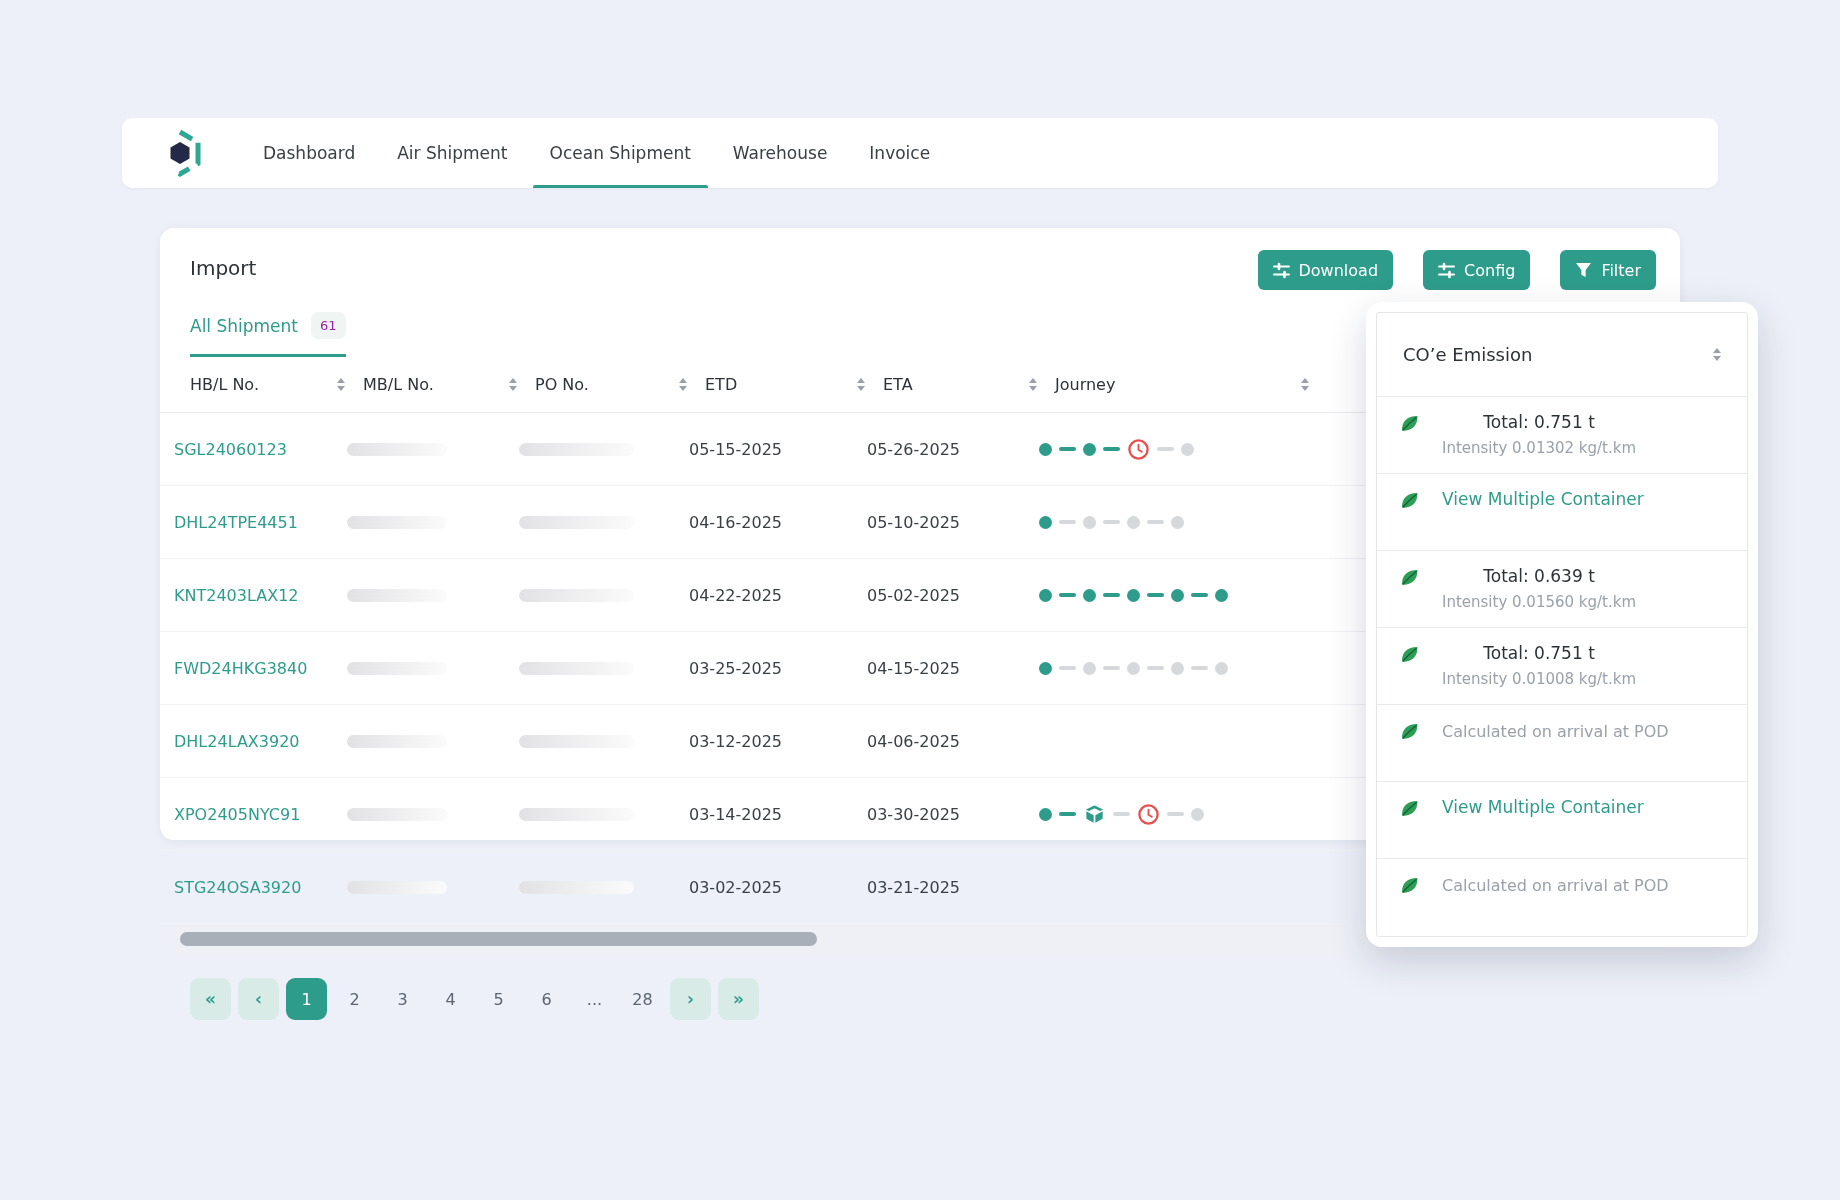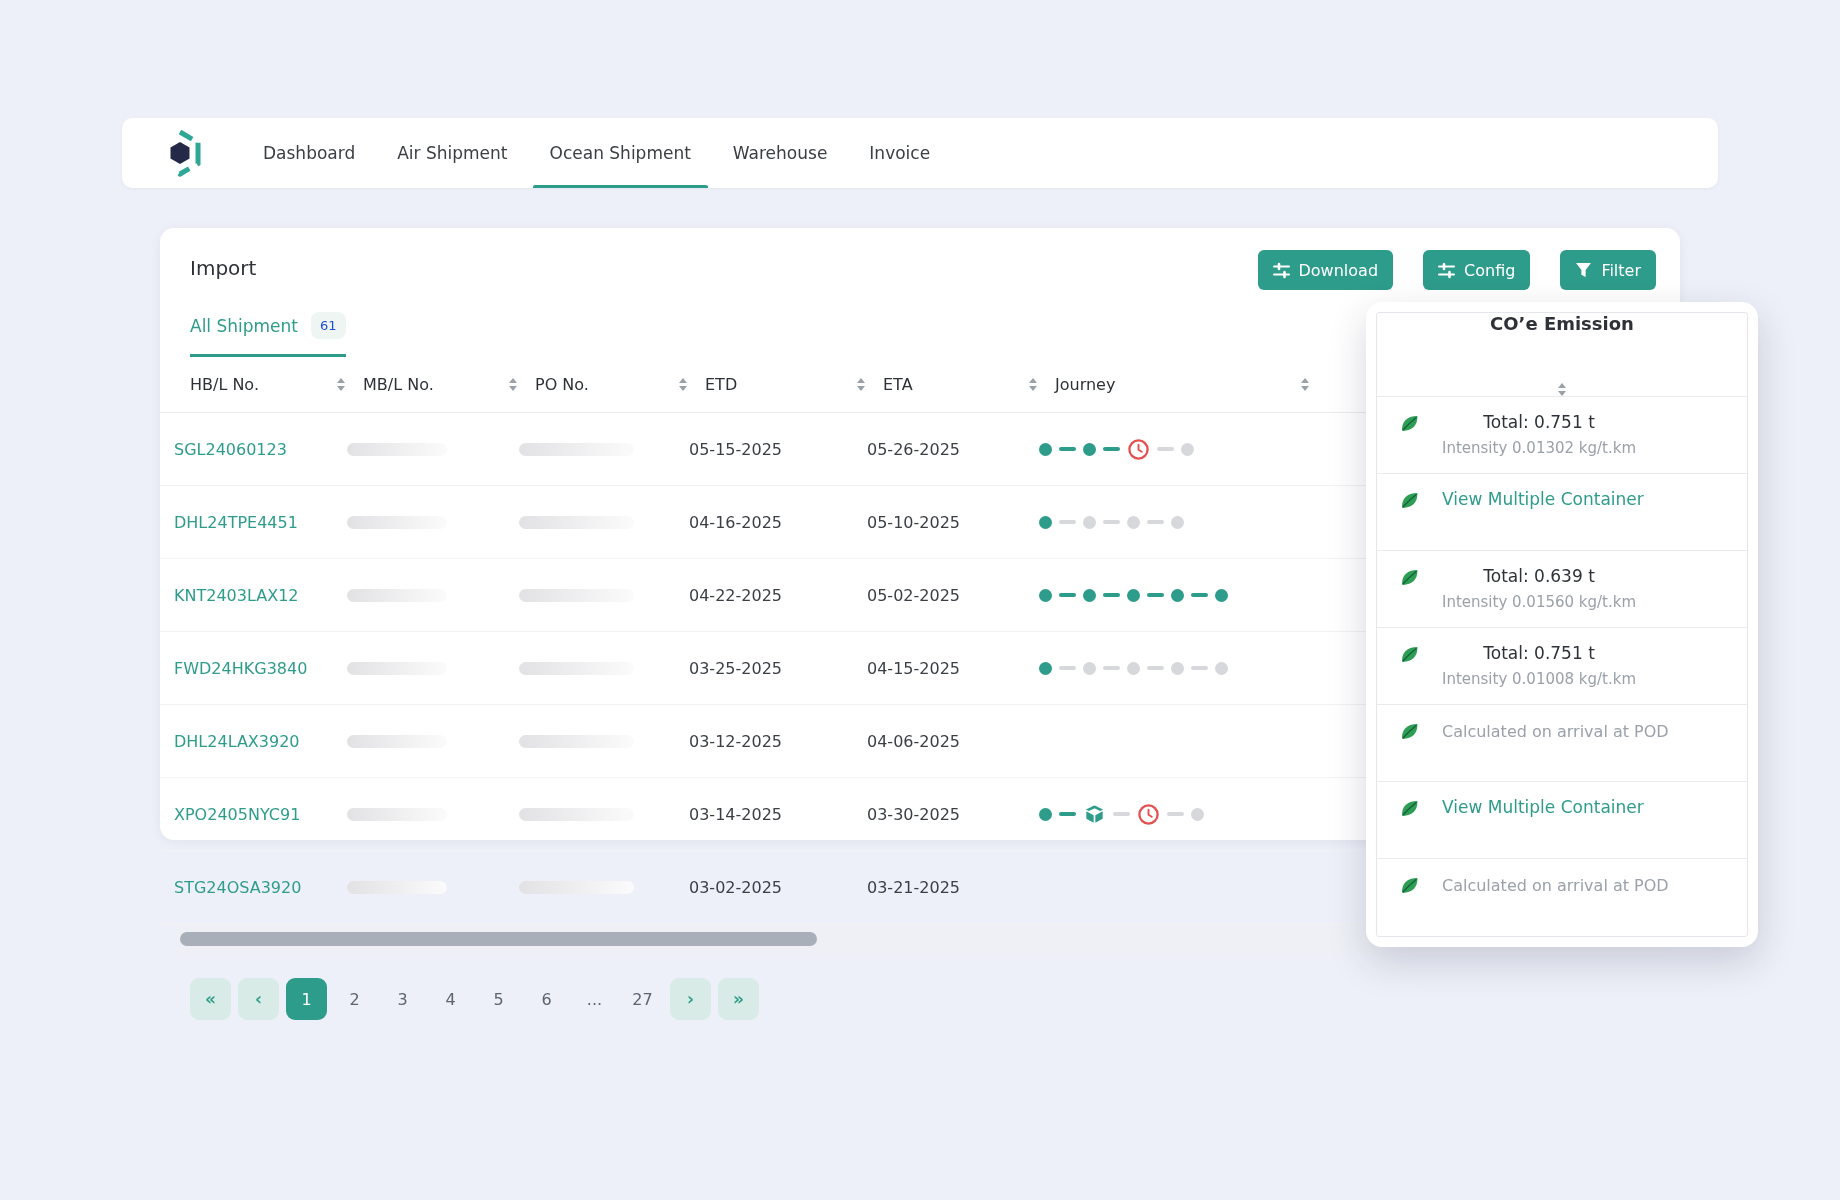--- a/index.html
+++ b/index.html
@@ -47,21 +47,21 @@
   }
   .btn svg { width:17px; height:17px; }
 
   .tabs { margin-top:32px; padding:0 30px; }
   .tab {
     display:inline-flex; align-items:center; gap:13px;
     padding-bottom:15px; border-bottom:3px solid var(--accent);
     color:var(--accent); font-size:17px; font-weight:500; cursor:pointer;
   }
   .tab-badge {
-    background:#eff5f3; color:#1d4ed8; border-radius:8px;
+    background:#eff5f3; color:#a21caf; border-radius:8px;
     font-size:13px; padding:6px 9px; font-weight:400;
   }
 
   
   .thead {
     display:flex; align-items:center; height:56px; padding:0 30px;
     border-bottom:1px solid #e9eaee; color:#2e3238; font-size:16px; font-weight:500;
   }
   .th { display:flex; align-items:center; justify-content:space-between; padding-right:18px; cursor:pointer; }
   .col-hbl{width:173px} .col-mbl{width:172px} .col-po{width:170px}
@@ -108,21 +108,21 @@
   
   .emission-panel {
     position:absolute; left:1366px; top:302px; width:392px;
     background:#fff; border-radius:16px; padding:10px;
     box-shadow:0 14px 38px rgba(25,35,65,.18);
   }
   .panel-inner { border:1px solid #e4e6eb; border-radius:3px; }
   .panel-header {
     height:84px; display:flex; align-items:center; justify-content:space-between;
     padding:0 26px; border-bottom:1px solid #e9eaee;
-    font-size:18px; font-weight:700; color:#2e3238;flex-direction:column;
+    font-size:18px; font-weight:400; color:#2e3238;
   }
   .panel-row {
     height:77px; border-bottom:1px solid #e9eaee; padding:15px 20px 0 22px;
     display:flex; gap:22px; align-items:flex-start;text-align:center;
   }
   .panel-row:last-child { border-bottom:none; }
   .leaf { width:21px; height:21px; margin-top:1px; flex:0 0 auto; }
   .em-total { font-size:17px; font-weight:500; color:#2e3238; }
   .em-intensity { font-size:15px; color:#9aa1aa; margin-top:7px; }
   .em-link { font-size:17px; font-weight:500; color:var(--accent); cursor:pointer; }
@@ -377,21 +377,21 @@
   <div class="pagination" id="pagination">
       <div class="pg arrow">«</div>
       <div class="pg arrow">‹</div>
       <div class="pg active">1</div>
       <div class="pg">2</div>
       <div class="pg">3</div>
       <div class="pg">4</div>
       <div class="pg">5</div>
       <div class="pg">6</div>
       <div class="pg">...</div>
-      <div class="pg">27</div>
+      <div class="pg">28</div>
       <div class="pg arrow">›</div>
       <div class="pg arrow">»</div>
     </div>
 </div>
 
 <div class="emission-panel">
   <div class="panel-inner">
     <div class="panel-header">
       <span>CO’e Emission</span>
       <span class="sort">

